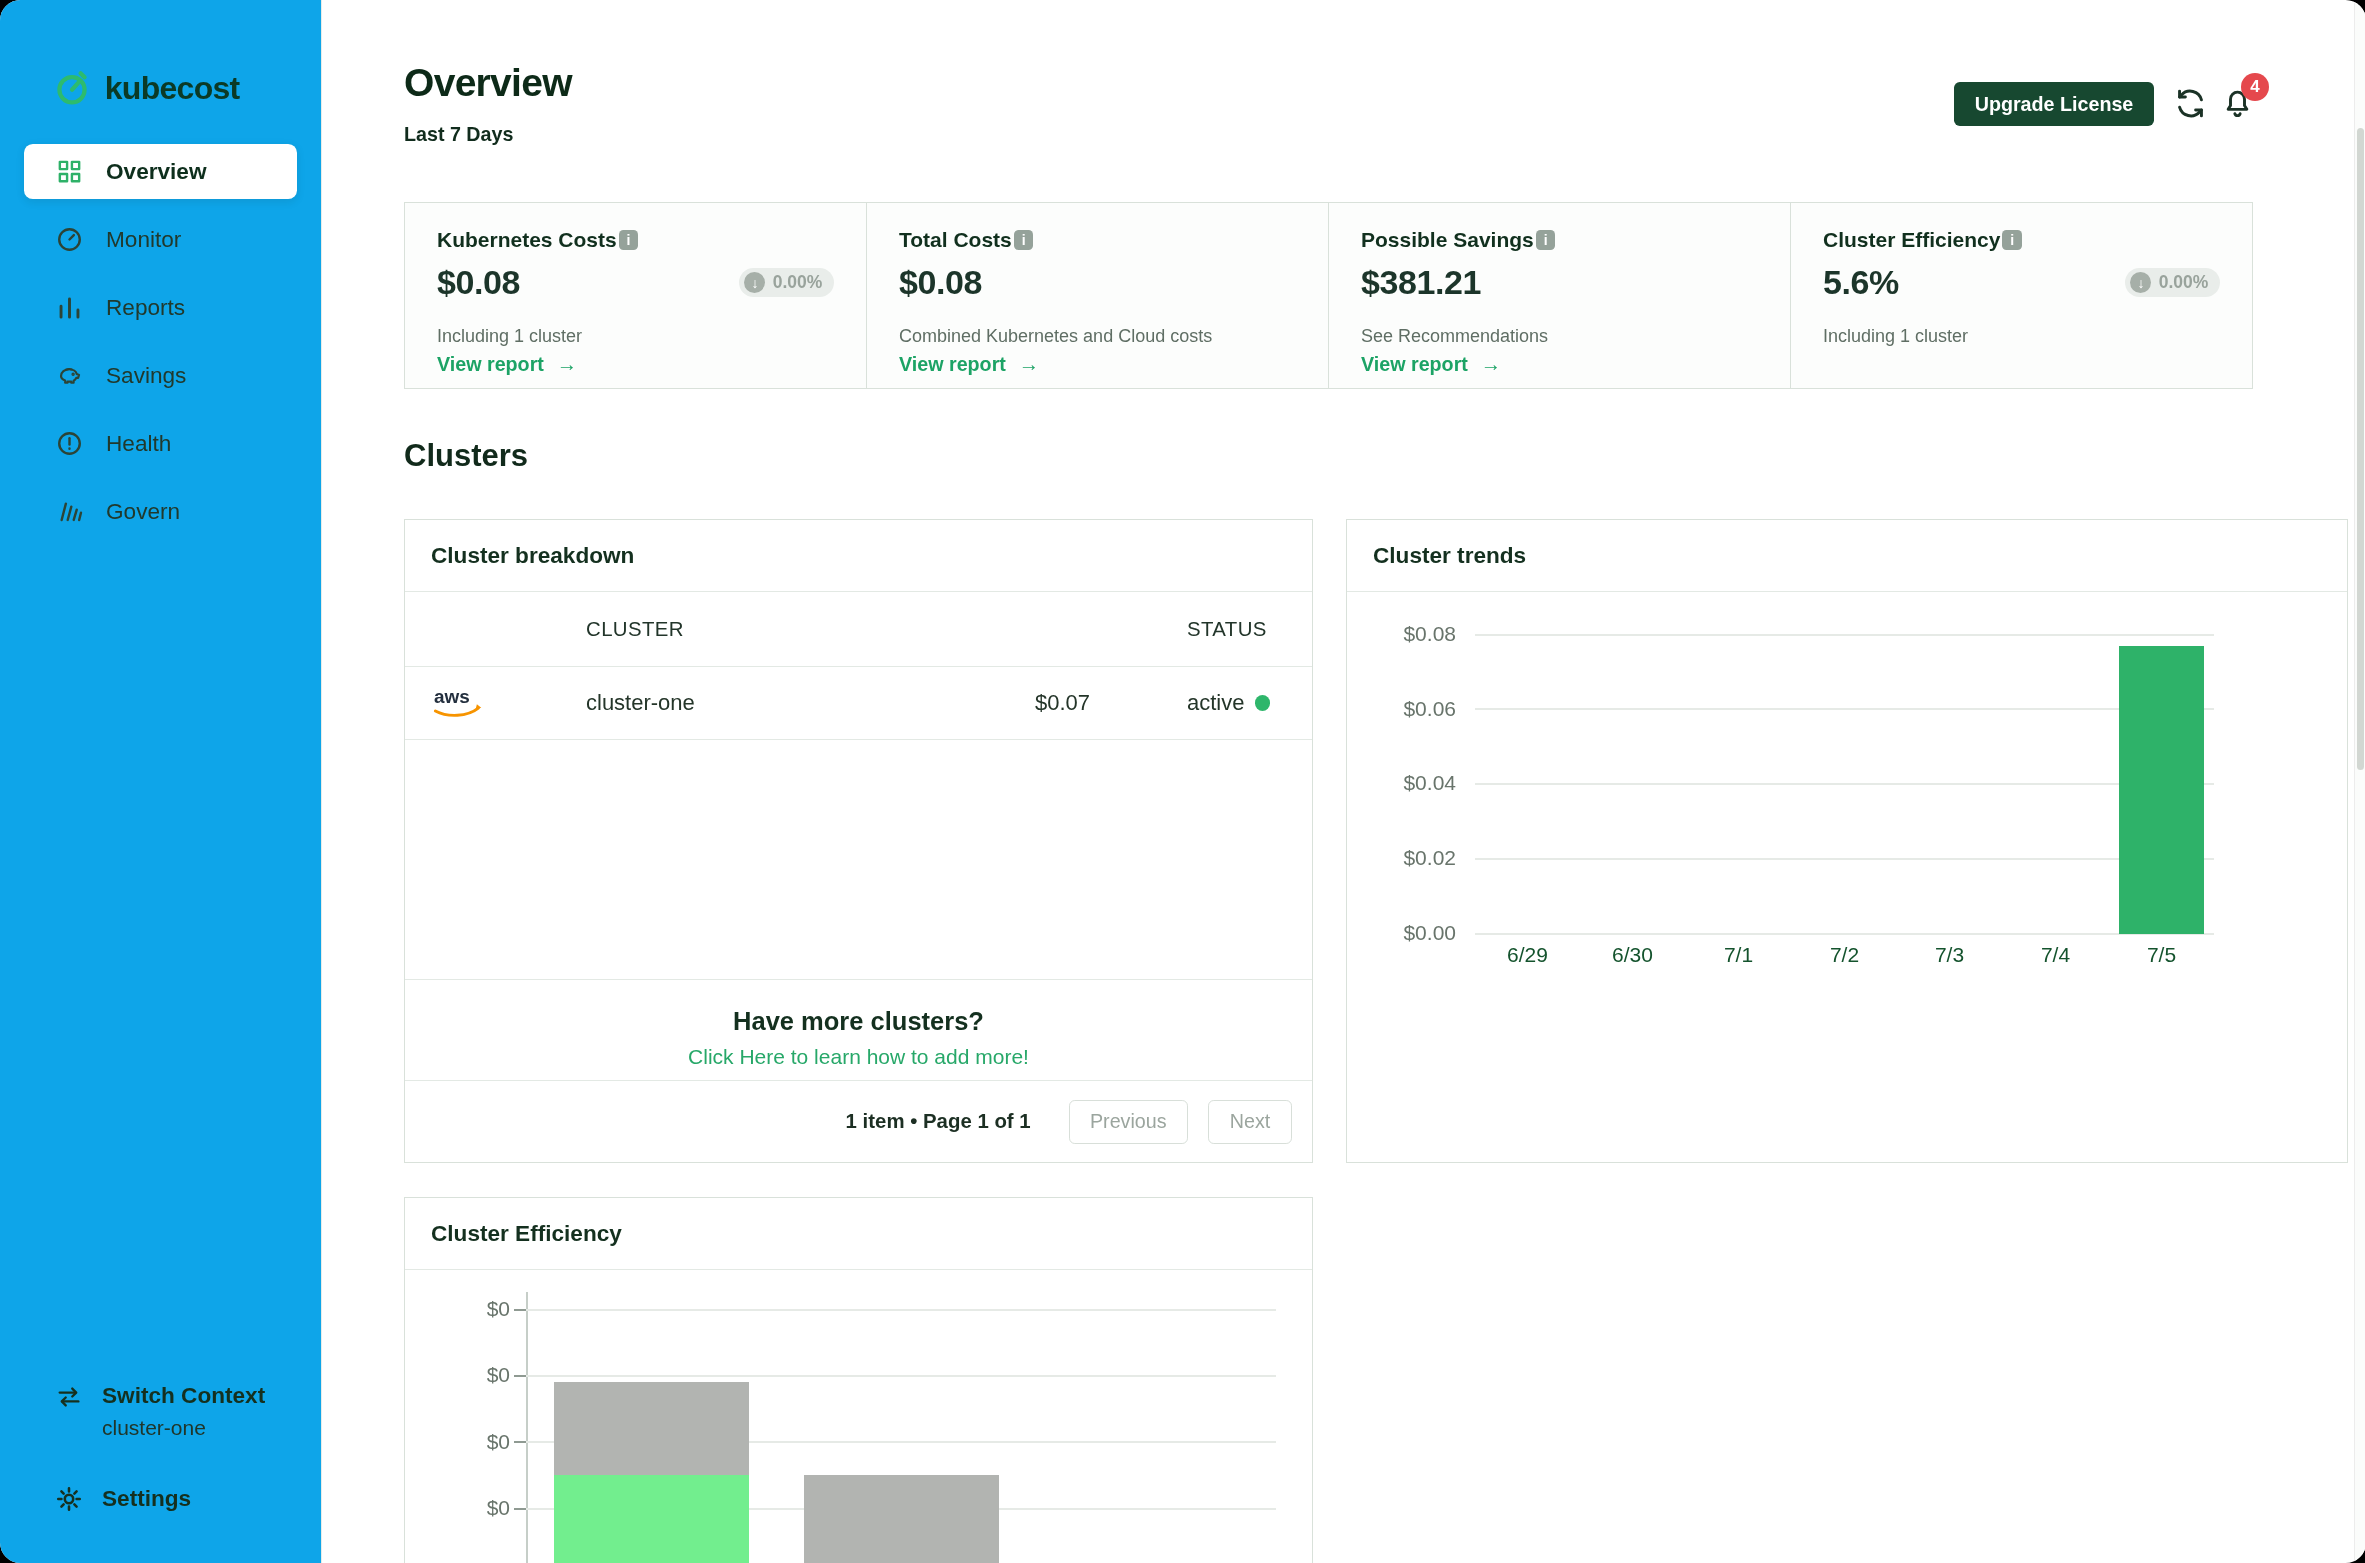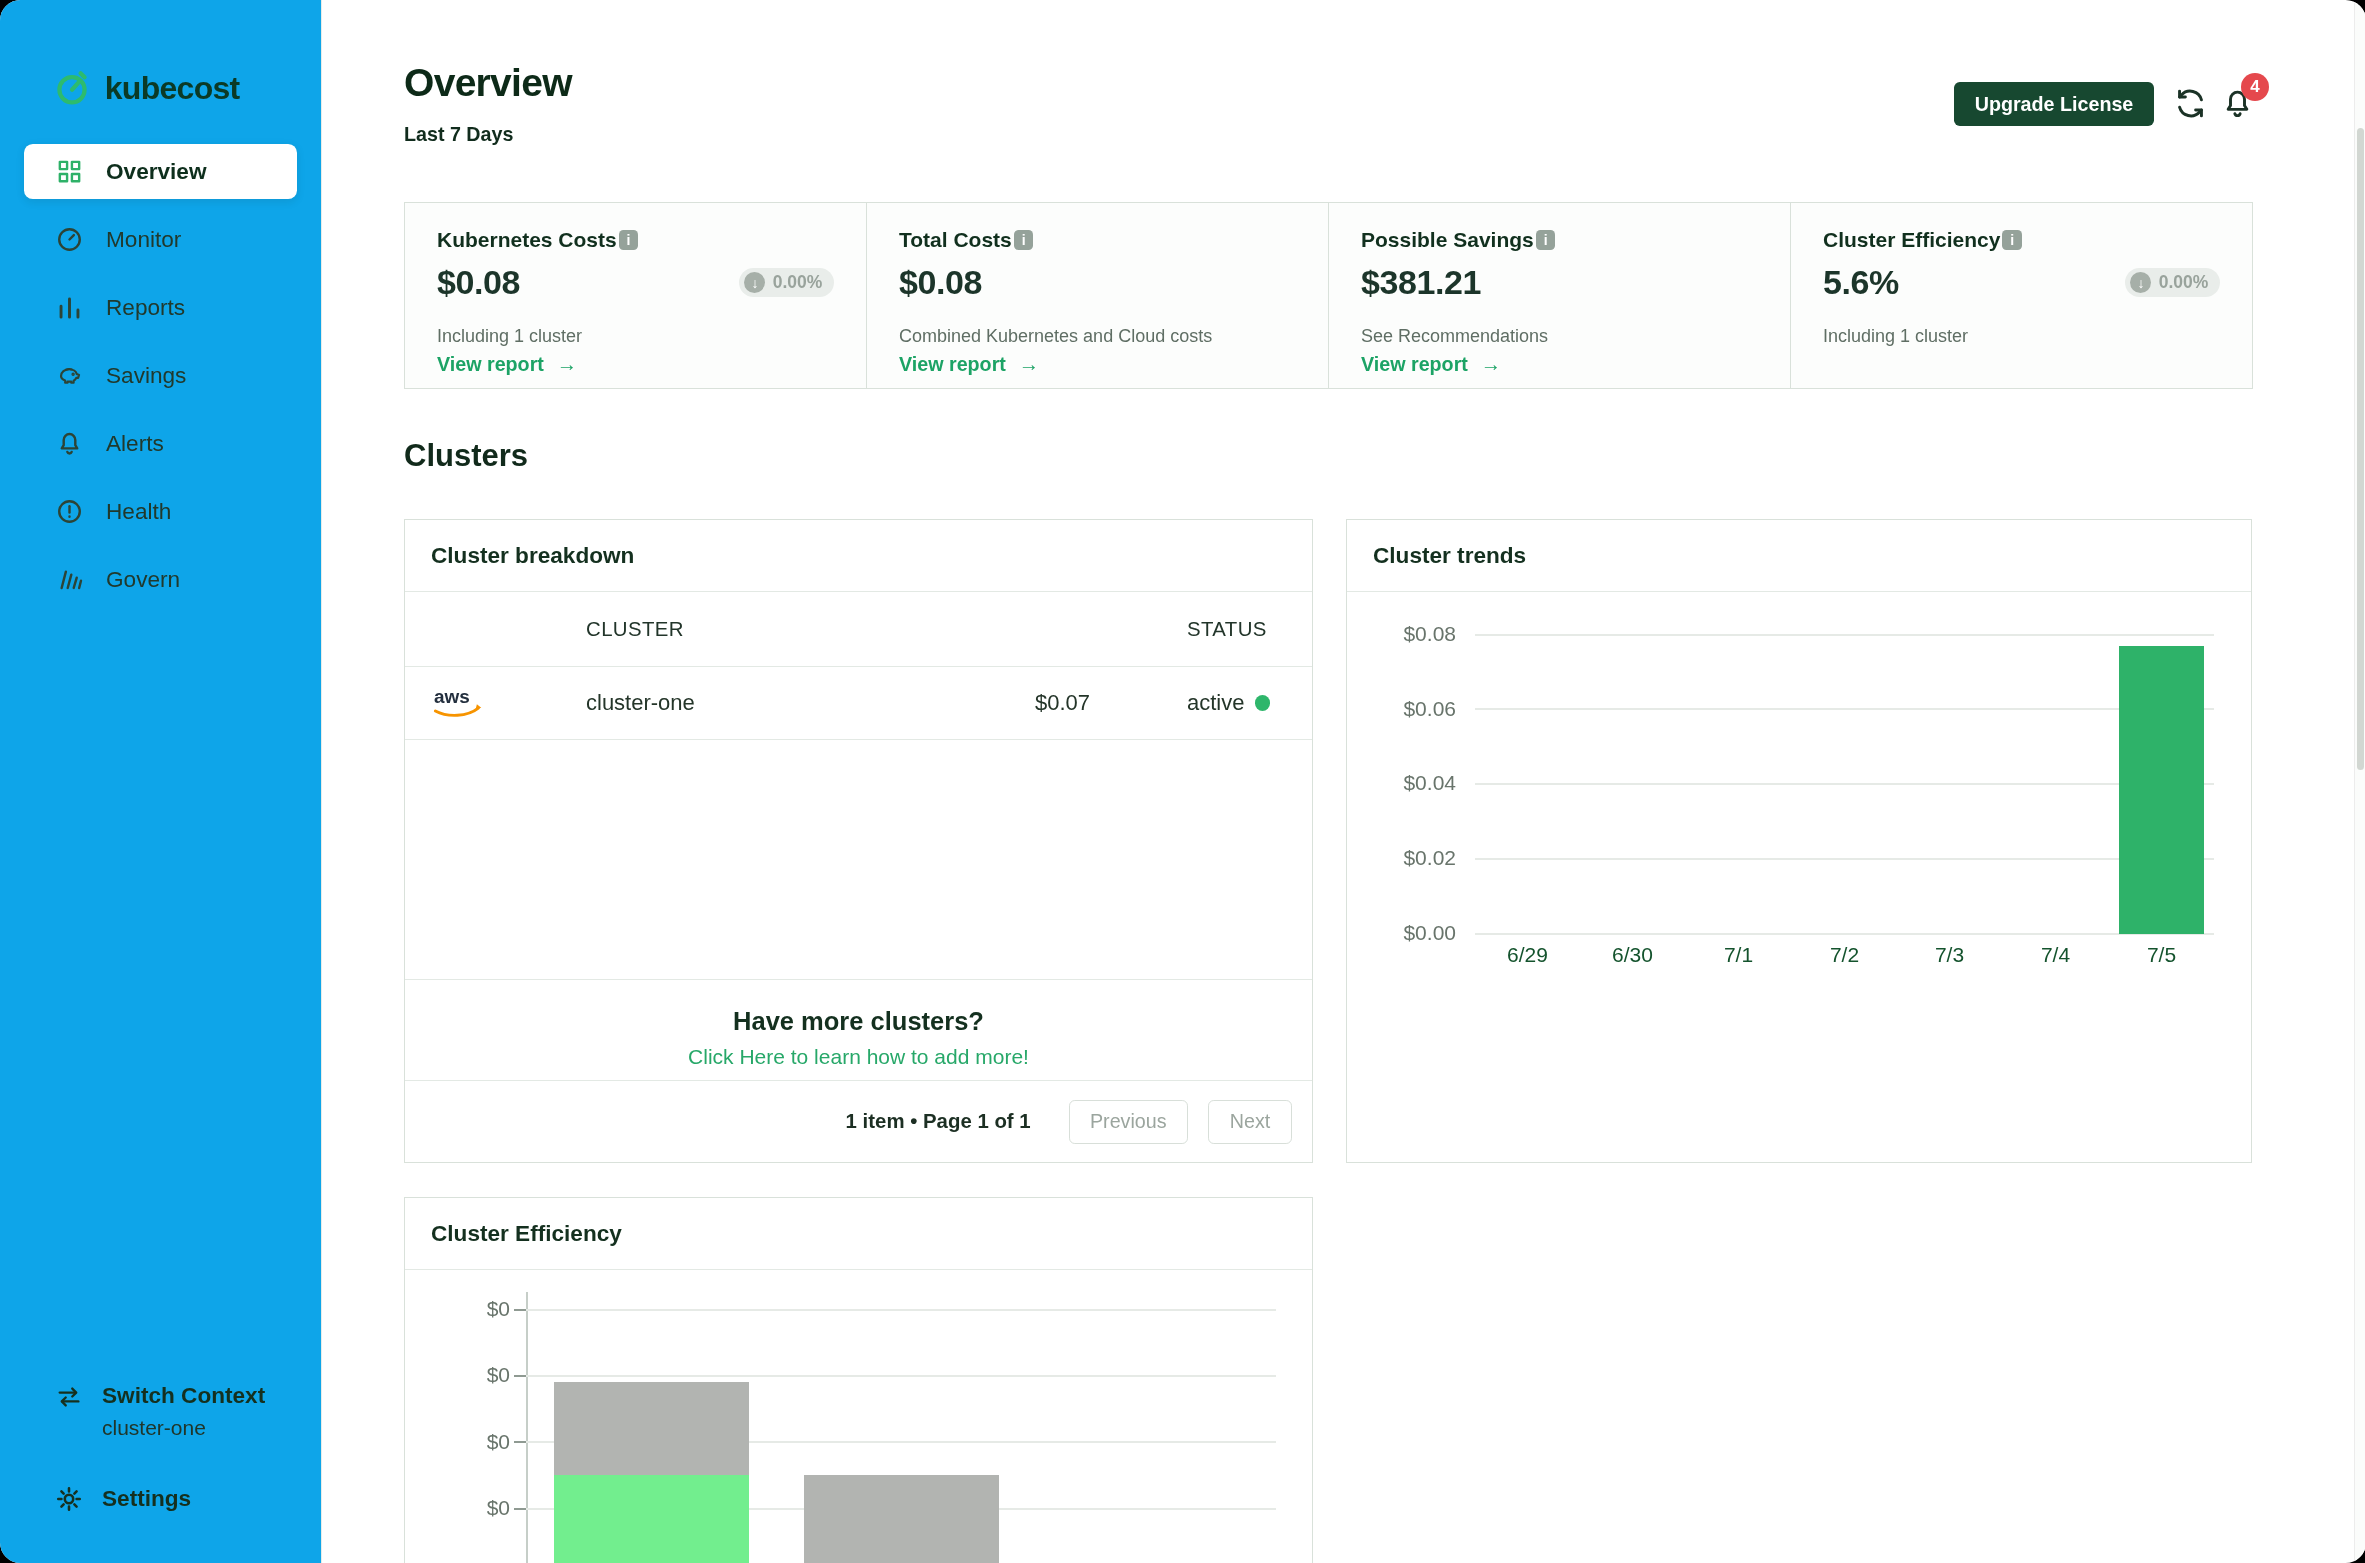--- a/index.html
+++ b/index.html
@@ -74,21 +74,21 @@
   .status-dot { width: 15.3px; height: 15.3px; border-radius: 728px; background: #2eb66b; display: inline-block; }
   .bd-spacer { flex: 1 1 auto; }
   .more-section { border-top: 1.5px solid #e3e9e4; height: 101px; text-align: center; padding-top: 27px; }
   .more-title { font-size: 25.5px; font-weight: bold; color: #14301f; }
   .more-link { display: block; font-size: 21px; color: #27a869; margin-top: 8.8px; cursor: pointer; text-decoration: none; }
   .card-footer { border-top: 1.5px solid #e3e9e4; height: 82px; display: flex; align-items: center; justify-content: flex-end; padding-right: 20.4px; gap: 20.4px; }
   .pg-summary { font-size: 20.4px; font-weight: 600; color: #1c2f23; margin-right: 17.5px; }
   .pg-btn { height: 44px; padding: 0 20.4px; background: #fff; border: 1.5px solid #d8dfd9; border-radius: 5.8px; color: #9ba59e; font-size: 19.7px; font-weight: 500; font-family: "Liberation Sans", sans-serif; cursor: pointer; }
 
   
-  .trends-card { left: 1346px; top: 519px; width: 906px; height: 644px; }
+  .trends-card { left: 1346px; top: 519px; width: 1002px; height: 644px; }
   .chart-area { position: relative; height: 572px; }
   .gridline { position: absolute; height: 1.5px; background: #e6eae6; }
   .ylab { position: absolute; width: 109px; text-align: right; font-size: 21px; color: #68746b; }
   .xlab { position: absolute; width: 109px; text-align: center; font-size: 21px; color: #14532d; }
   .tbar { position: absolute; background: #2eb269; }
   .eff-card { left: 404px; top: 1197px; width: 909px; height: 642px; }
   .eff-axis { position: absolute; width: 1.5px; background: #c6cec8; }
   .tickdash { position: absolute; height: 1.5px; width: 11.7px; background: #8f9a92; }
   .elab { position: absolute; width: 105px; text-align: right; font-size: 21px; color: #68746b; }
   .ebar-gray { position: absolute; background: #b2b4b1; }
@@ -140,29 +140,20 @@
         </div>
         <div class="nav-item">
           <span class="nav-icon">
             <svg viewBox="0 0 24 24" fill="none" stroke="currentColor" stroke-width="1.8" stroke-linecap="round" stroke-linejoin="round">
               <path d="M5 12.5C5 9 8 6.8 11.8 6.8c3.1 0 5.7 1.7 6.2 4l1.9.8-.8 2.3-1.5.1c-.4 1-1.2 1.8-2.2 2.3V18h-2v-1h-3v1h-2v-1.9C6.4 15.4 5 14.1 5 12.5z"></path>
               <path d="M9.2 7.2c1.4-.6 3.2-.7 4.6-.2"></path>
               <circle cx="15" cy="11" r="0.5" fill="currentColor"></circle>
             </svg>
           </span>
           <span class="nav-label">Savings</span>
-        </div>
-        <div class="nav-item">
-          <span class="nav-icon">
-            <svg viewBox="0 0 24 24" fill="none" stroke="currentColor" stroke-width="2" stroke-linecap="round" stroke-linejoin="round">
-              <path d="M12 4.2a4.8 4.8 0 0 0-4.8 4.8v4.4L5.6 16h12.8l-1.6-2.6V9A4.8 4.8 0 0 0 12 4.2z"></path>
-              <path d="M10.2 19a1.9 1.9 0 0 0 3.6 0"></path>
-            </svg>
-          </span>
-          <span class="nav-label">Alerts</span>
         </div>
         <div class="nav-item">
           <span class="nav-icon">
             <svg viewBox="0 0 24 24" fill="none" stroke="currentColor" stroke-width="2" stroke-linecap="round">
               <circle cx="12" cy="12" r="8.5"></circle>
               <path d="M12 7.6v5.2"></path>
               <path d="M12 16.2v.2"></path>
             </svg>
           </span>
           <span class="nav-label">Health</span>

